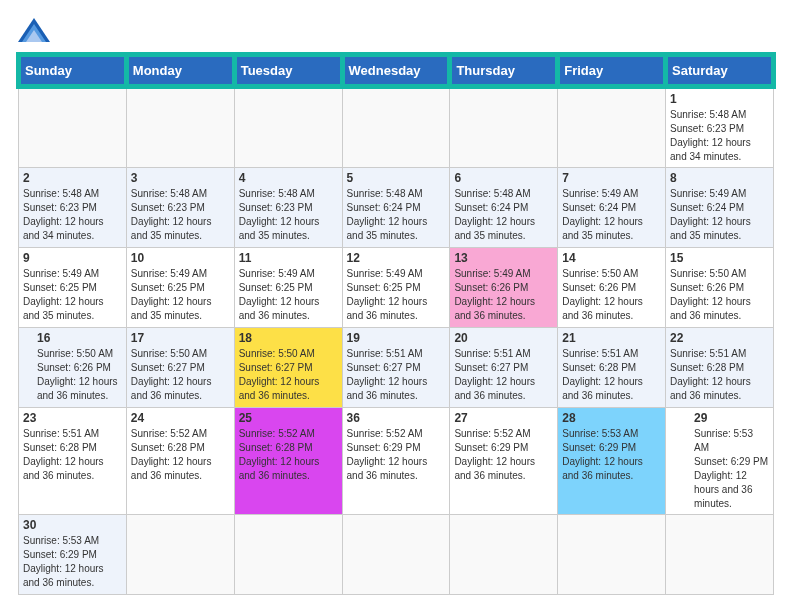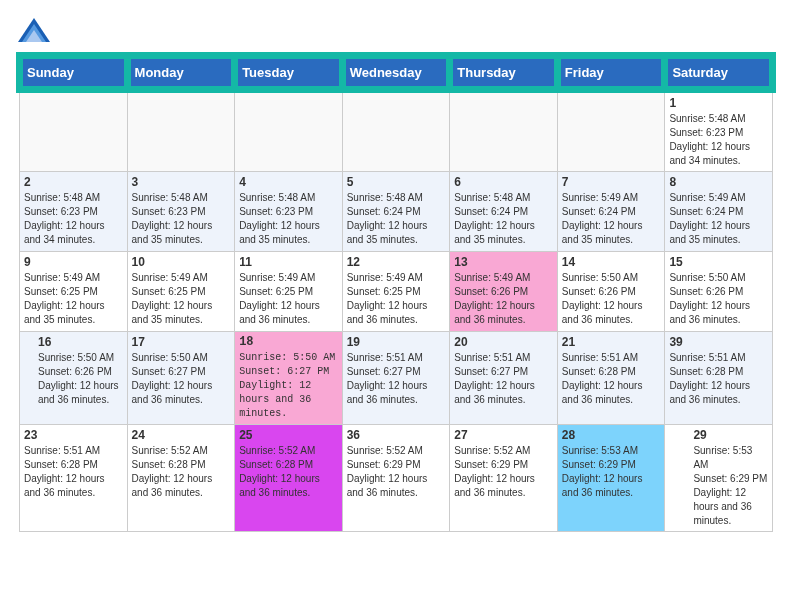--- a/index.html
+++ b/index.html
@@ -62,21 +62,21 @@
       border: 1px solid #ccc;
     }
 
     .calendar-table th {
       background-color: #2a6bbf;
       color: #fff;
       font-size: 13px;
       font-weight: bold;
       padding: 6px 4px;
       text-align: left;
-      border: 7px solid #14b8a6;
+      border: 5px solid #14b8a6;
     }
 
     .calendar-table td {
       vertical-align: top;
       border: 1px solid #ccc;
       padding: 3px 4px;
       font-size: 10.5px;
       color: #333;
       width: calc(100% / 7);
       min-height: 70px;
@@ -214,38 +214,38 @@
       </tr>
       <tr>
         <td style="background: rgb(238, 243, 251); padding-left: 18px;">
           <span class="cell-number">16</span>
           <div class="cell-info">Sunrise: 5:50 AM<br>Sunset: 6:26 PM<br>Daylight: 12 hours and 36 minutes.</div>
         </td>
         <td style="background: rgb(238, 243, 251);">
           <span class="cell-number">17</span>
           <div class="cell-info">Sunrise: 5:50 AM<br>Sunset: 6:27 PM<br>Daylight: 12 hours and 36 minutes.</div>
         </td>
-        <td style="background: #f9a8d4; font-family: Liberation Mono, monospace;">
+        <td style="background: #fde047;">
           <span class="cell-number">18</span>
           <div class="cell-info">Sunrise: 5:50 AM<br>Sunset: 6:27 PM<br>Daylight: 12 hours and 36 minutes.</div>
         </td>
         <td style="background: rgb(238, 243, 251);">
           <span class="cell-number">19</span>
           <div class="cell-info">Sunrise: 5:51 AM<br>Sunset: 6:27 PM<br>Daylight: 12 hours and 36 minutes.</div>
         </td>
         <td style="background: rgb(238, 243, 251);">
           <span class="cell-number">20</span>
           <div class="cell-info">Sunrise: 5:51 AM<br>Sunset: 6:27 PM<br>Daylight: 12 hours and 36 minutes.</div>
         </td>
         <td style="background: rgb(238, 243, 251);">
           <span class="cell-number">21</span>
           <div class="cell-info">Sunrise: 5:51 AM<br>Sunset: 6:28 PM<br>Daylight: 12 hours and 36 minutes.</div>
         </td>
         <td style="background: rgb(238, 243, 251);">
-          <span class="cell-number">39</span>
+          <span class="cell-number">22</span>
           <div class="cell-info">Sunrise: 5:51 AM<br>Sunset: 6:28 PM<br>Daylight: 12 hours and 36 minutes.</div>
         </td>
       </tr>
       <tr>
         <td style="background: rgb(255, 255, 255);">
           <span class="cell-number">23</span>
           <div class="cell-info">Sunrise: 5:51 AM<br>Sunset: 6:28 PM<br>Daylight: 12 hours and 36 minutes.</div>
         </td>
         <td style="background: rgb(255, 255, 255);">
           <span class="cell-number">24</span>
@@ -265,14 +265,26 @@
         </td>
         <td style="background: #7dd3fc;">
           <span class="cell-number">28</span>
           <div class="cell-info">Sunrise: 5:53 AM<br>Sunset: 6:29 PM<br>Daylight: 12 hours and 36 minutes.</div>
         </td>
         <td style="background: rgb(255, 255, 255); padding-left: 28px;">
           <span class="cell-number">29</span>
           <div class="cell-info">Sunrise: 5:53 AM<br>Sunset: 6:29 PM<br>Daylight: 12 hours and 36 minutes.</div>
         </td>
       </tr>
+      <tr>
+        <td style="background: rgb(238, 243, 251);">
+          <span class="cell-number">30</span>
+          <div class="cell-info">Sunrise: 5:53 AM<br>Sunset: 6:29 PM<br>Daylight: 12 hours and 36 minutes.</div>
+        </td>
+        <td class="empty"></td>
+        <td class="empty"></td>
+        <td class="empty"></td>
+        <td class="empty"></td>
+        <td class="empty"></td>
+        <td class="empty"></td>
+      </tr>
     </tbody>
 </table>
 
 </body></html>

